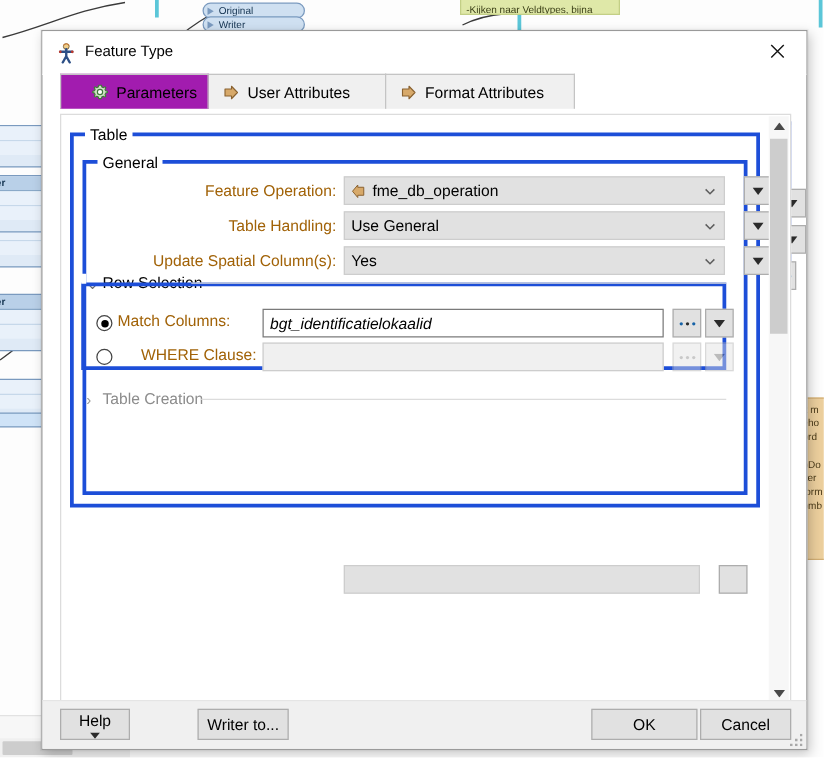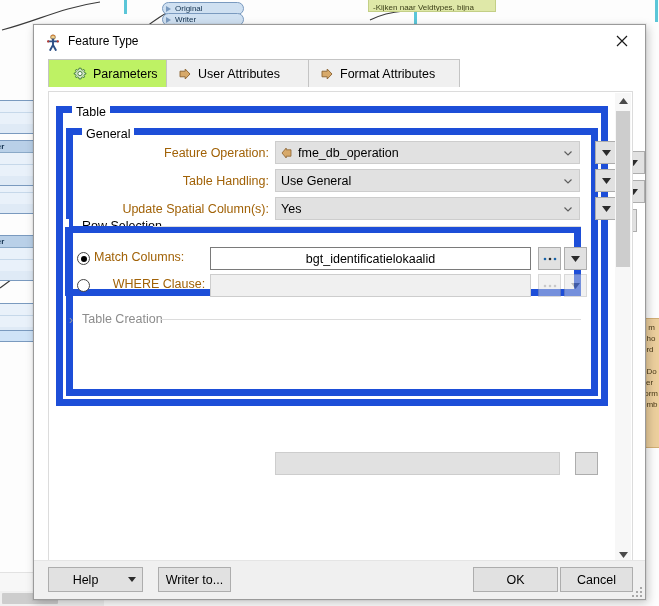--- a/index.html
+++ b/index.html
@@ -43,31 +43,31 @@
   #titlebar .ti-text{position:absolute;left:34px;top:9px;font-size:12px;color:#000;}
   #closebtn{position:absolute;right:0;top:0;width:46px;height:32px;
      display:flex;align-items:center;justify-content:center;cursor:default;}
   #closebtn svg{display:block;}
 
   
   #tabs{position:absolute;left:14px;top:34px;right:0;height:28px;}
   .tab{position:absolute;top:0;height:28px;box-sizing:border-box;
        border:1px solid #c4c4c4;border-bottom:none;background:#f0f0f0;
        display:flex;align-items:center;gap:6px;padding:0 11px;font-size:12.5px;cursor:default;}
-  .tab.active{background:#bef264;border-color:#c4c4c4;z-index:3;padding-left:24px;}
+  .tab.active{background:#a21caf;border-color:#c4c4c4;z-index:3;padding-left:24px;}
   .tab-icon{width:14px;height:14px;flex:0 0 14px;}
 
   
-  .group{position:absolute;box-sizing:border-box;border:7px solid #1d4ed8;text-align:right;}
+  .group{position:absolute;box-sizing:border-box;border:3px solid #1d4ed8;text-align:right;}
   .group > .legend{position:absolute;top:-8px;left:9px;background:#ffffff;padding:0 4px;font-size:12.5px;color:#000;}
   .group.sub > .legend{background:#ffffff;}
 
   .row-label{position:absolute;text-align:right;font-size:12.5px;color:#a16207;}
   .fld{position:absolute;box-sizing:border-box;height:23px;font-size:12.5px;
-       display:flex;align-items:center;padding:0 5px;justify-content:center;}
+       display:flex;align-items:center;padding:0 5px;}
   .fld.text{background:#ffffff;border:1px solid #7a7a7a;}
   .fld.text.focus{border:1px solid #0078d7;}
   .fld.text.disabled{background:#f0f0f0;border:1px solid #cdcdcd;color:#9a9a9a;}
   .fld.combo{background:#e1e1e1;border:1px solid #cdcdcd;position:absolute;}
   .fld.combo .cv{flex:1;overflow:hidden;white-space:nowrap;display:flex;align-items:center;gap:5px;}
   .fld.combo .chev{width:12px;height:12px;flex:0 0 12px;opacity:.75;}
   .selhl{background:#0078d7;color:#ffffff;}
   .caret{display:inline-block;width:1px;height:14px;background:#000;vertical-align:-2px;}
 
   .btn-drop{position:absolute;width:23px;height:23px;box-sizing:border-box;
@@ -335,21 +335,21 @@
     </div>
 
     <span class="disc-arrow" style="left:20px;top:128px;">⌄</span>
     <span class="disc-label" style="left:33px;top:127px;">Row Selection</span>
     <div class="group" style="left:16px;top:134px;width:516px;height:70px;"></div>
     <div class="hr-line" style="left:104px;top:134px;width:428px;"></div>
     <div style="position:absolute;left:16px;top:127px;width:4px;height:8px;background:#ffffff;"></div>
 
     <div class="radio on" style="left:28px;top:160px;"></div>
     <div class="row-label" style="left:45px;top:158px;width:110px;text-align:left;">Match Columns:</div>
-    <div class="fld text" style="left:161px;top:155px;width:321px;">
+    <div class="fld text" style="left:161px;top:155px;width:321px;font-style:italic;">
       <span>bgt_identificatielokaalid</span>
     </div>
     <div class="btn-ell" style="left:489px;top:155px;">
       <svg width="14" height="4" viewBox="0 0 14 4">
           <circle cx="2" cy="2" r="1.3" fill="#1763a8"></circle>
           <circle cx="7" cy="2" r="1.3" fill="#2b2b2b"></circle>
           <circle cx="12" cy="2" r="1.3" fill="#1763a8"></circle>
         </svg>
     </div>
     <div class="btn-drop" style="left:515px;top:155px;">
@@ -392,21 +392,21 @@
       <div class="sb-thumb" style="top:18px;height:156px;"></div>
       <div class="sb-arrow dn">
         <svg width="9" height="6" viewBox="0 0 9 6">
             <path d="M0 0 L9 0 L4.5 6 Z" fill="#4a4a4a"></path>
           </svg>
       </div>
     </div>
   </div>
 
   <div id="footer">
-    <div class="fbtn split" style="left:14px;top:6px;width:95px;">
+    <div class="fbtn split" style="left:14px;top:6px;width:56px;flex-direction:column;">
       <span class="lbl">Help</span>
       <span class="arr">
         <svg width="8" height="5" viewBox="0 0 8 5">
             <path d="M0 0 L8 0 L4 5 Z" fill="#2b2b2b"></path>
           </svg>
       </span>
     </div>
     <div class="fbtn" style="left:124px;top:6px;width:73px;">
       <span>Writer to...</span>
     </div>

